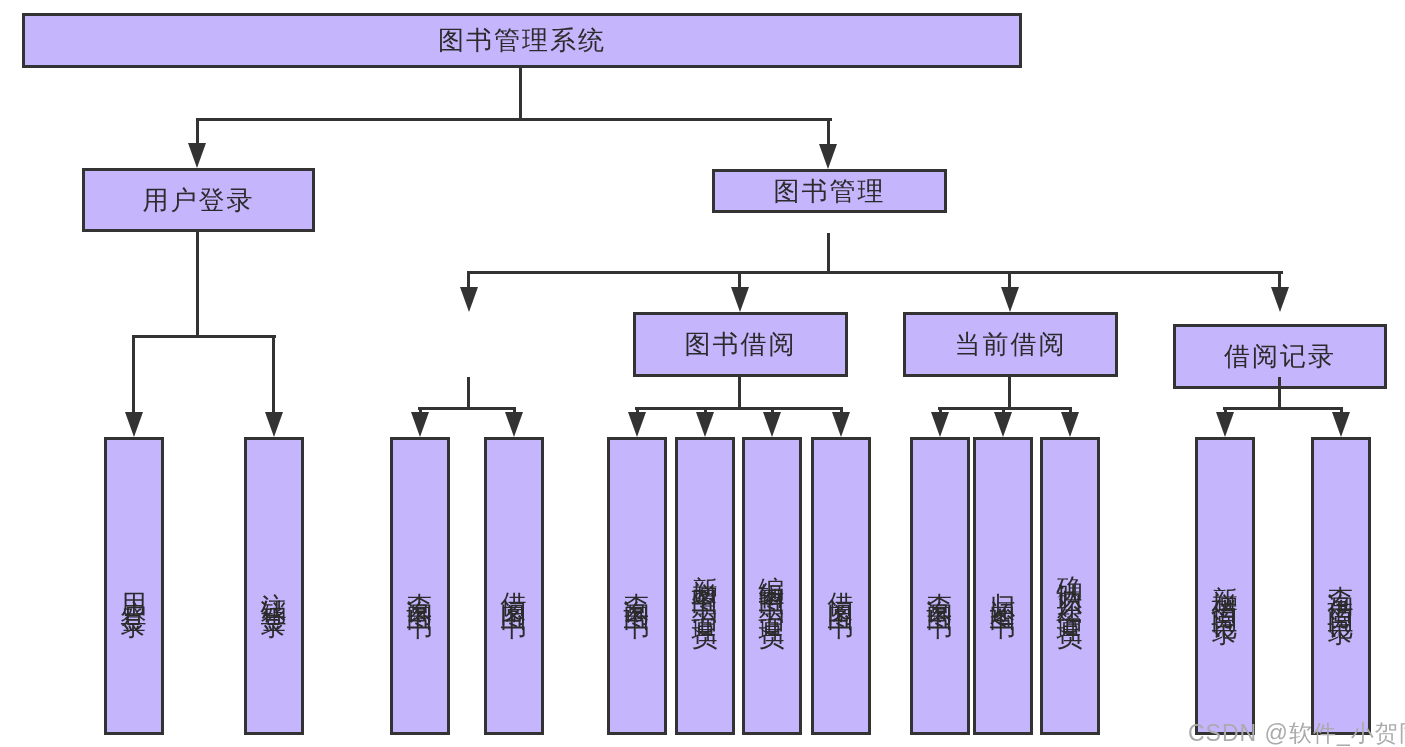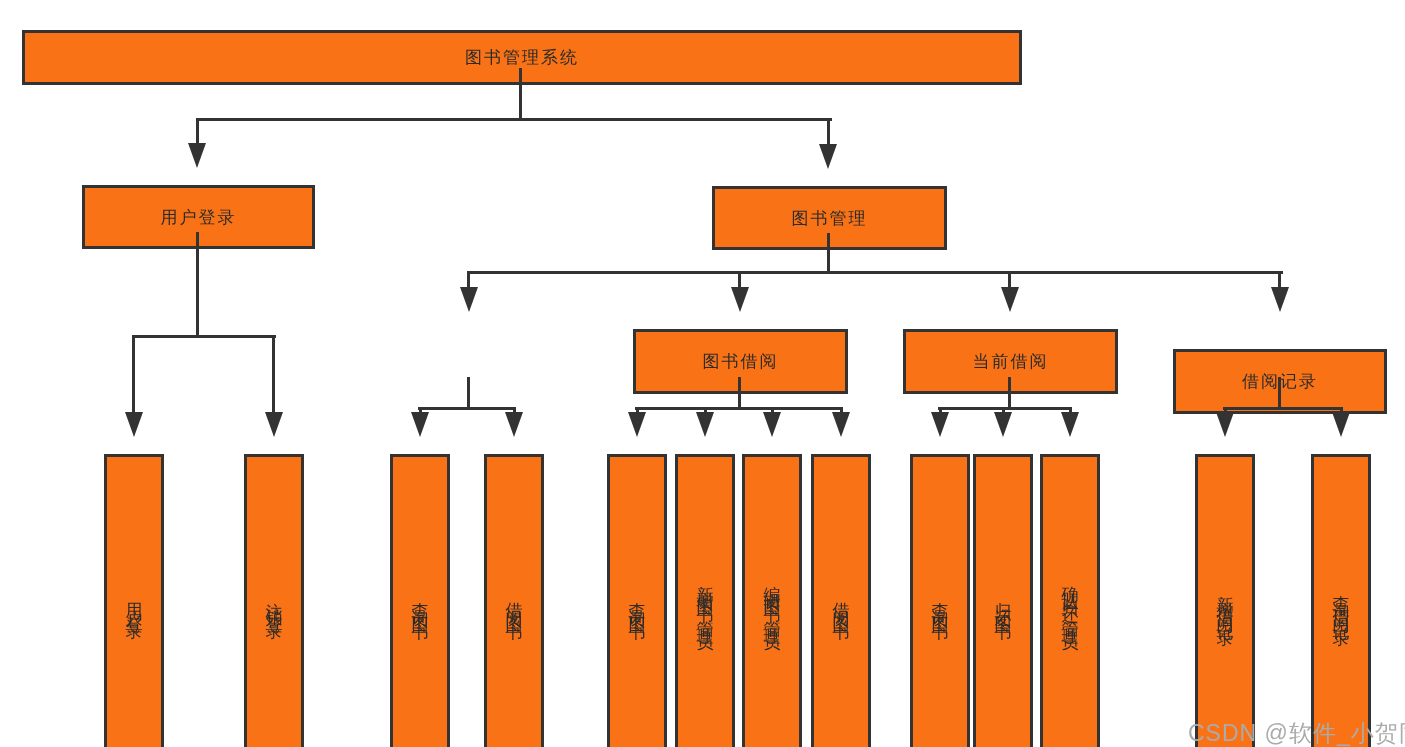--- a/index.html
+++ b/index.html
@@ -2,22 +2,22 @@
 <html style="--line: #333333; --text: #2b2b2b; --background: #ffffff; --watermark: #ababab;"><head>
 <meta charset="utf-8">
 <style>
   html,body{margin:0;padding:0;background:#fff;}
   .canvas{
     position:relative;width:1405px;height:747px;background:var(--background,#ffffff);
     font-family:"Liberation Sans","DejaVu Sans",sans-serif;overflow:hidden;
   }
   .box{
     position:absolute;box-sizing:border-box;border:3px solid var(--line,#333333);
-    background:#f97316;display:flex;align-items:center;justify-content:center;
-    color:var(--text,#2b2b2b);font-size:17px;letter-spacing:2px;white-space:nowrap;margin-top:17px;
+    background:#c4b5fd;display:flex;align-items:center;justify-content:center;
+    color:var(--text,#2b2b2b);font-size:26px;letter-spacing:2px;white-space:nowrap;
   }
   .leafbox{letter-spacing:0;}
   .leafbox .vtext{
     writing-mode:vertical-rl;text-orientation:mixed;
     letter-spacing:7px;line-height:1;white-space:normal;
   }
   .vline,.hline{position:absolute;background:var(--line,#333333);}
   .vline{width:3px;}
   .hline{height:3px;}
   .arrow{
@@ -31,25 +31,25 @@
   }
 </style>
 </head>
 <body>
 
 <div class="canvas">
 
   <div class="box" style="left:22px;top:13px;width:1000px;height:55px;">图书管理系统</div>
 
   <div class="box" style="left:82px;top:168px;width:233px;height:64px;">用户登录</div>
-  <div class="box" style="left:712px;top:169px;width:235px;height:64px;">图书管理</div>
+  <div class="box" style="left:712px;top:169px;width:235px;height:44px;">图书管理</div>
 
   <div class="box" style="left:903px;top:312px;width:215px;height:65px;">当前借阅</div>
   <div class="box" style="left:633px;top:312px;width:215px;height:65px;">图书借阅</div>
-  <div class="box" style="left:1173px;top:332px;width:214px;height:65px;">借阅记录</div>
+  <div class="box" style="left:1173px;top:324px;width:214px;height:65px;">借阅记录</div>
 
   <div class="box leafbox" style="left:104px;top:437px;width:60px;height:298px;">
     <span class="vtext">用户登录</span>
   </div>
   <div class="box leafbox" style="left:244px;top:437px;width:60px;height:298px;">
     <span class="vtext">注销登录</span>
   </div>
 
   <div class="box leafbox" style="left:390px;top:437px;width:60px;height:298px;">
     <span class="vtext">查询图书</span>

